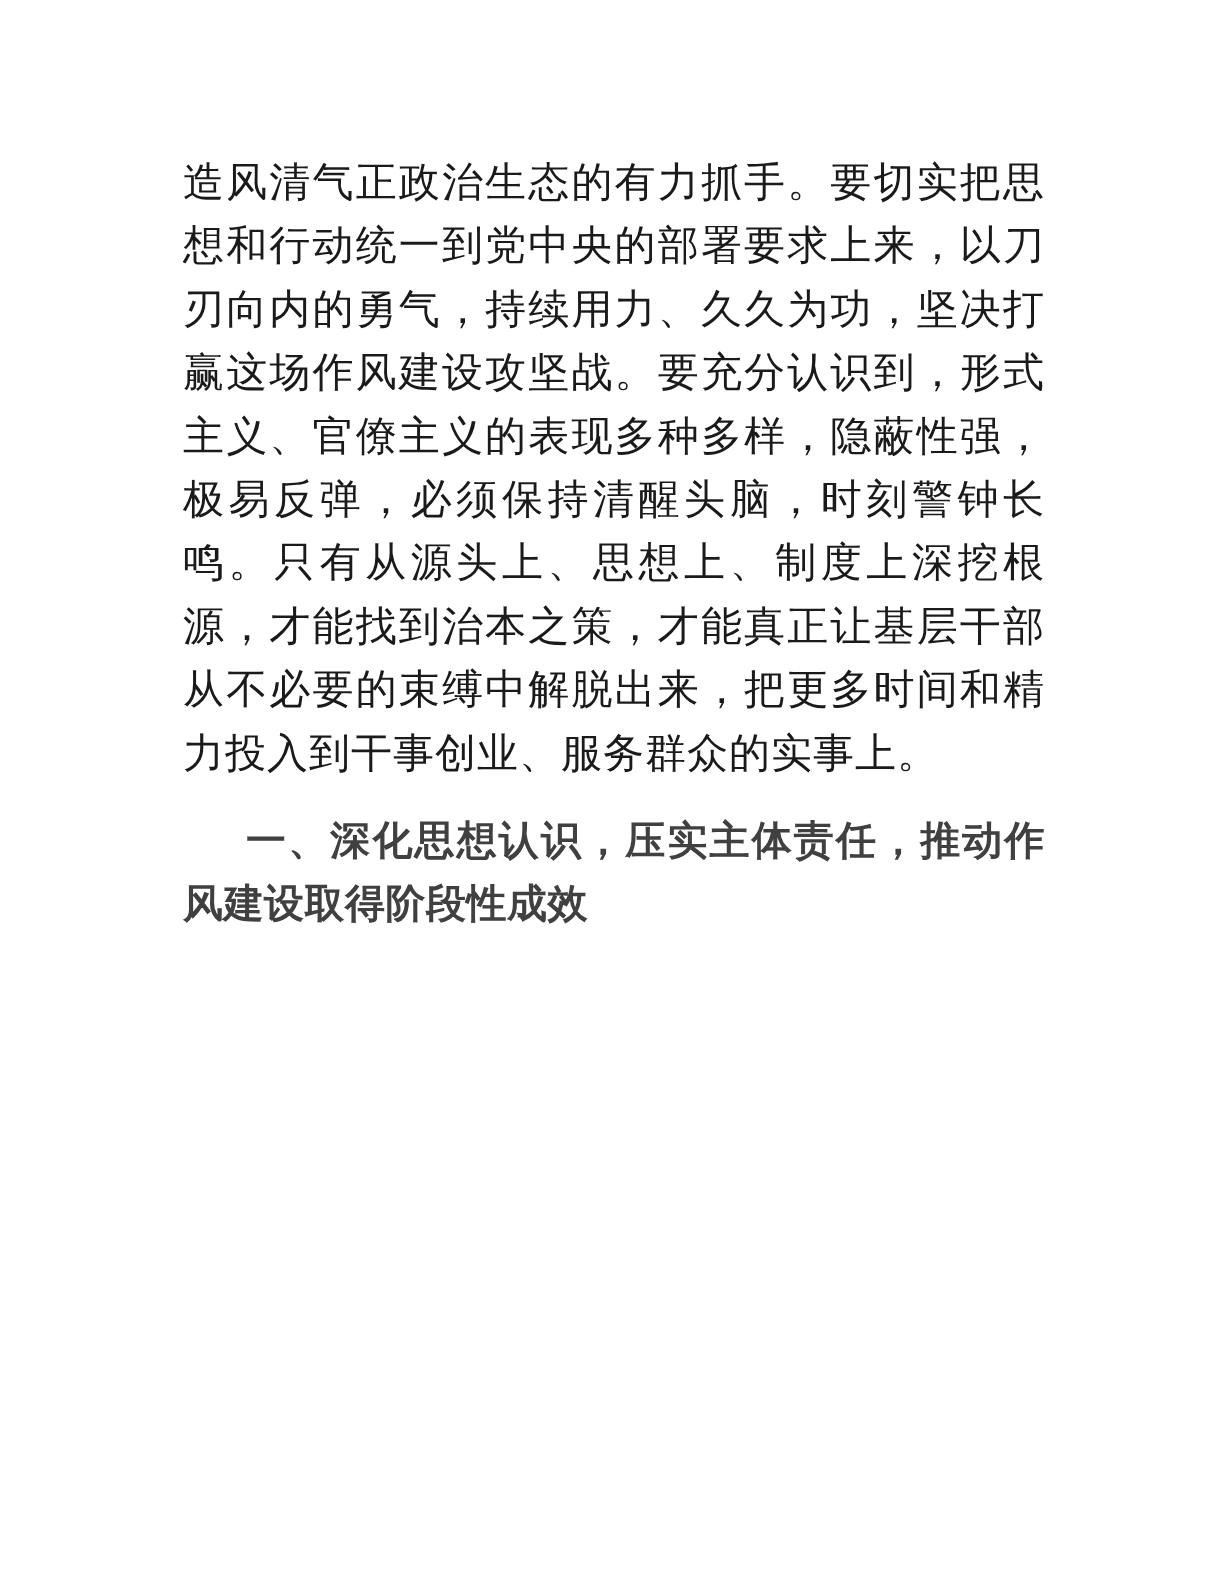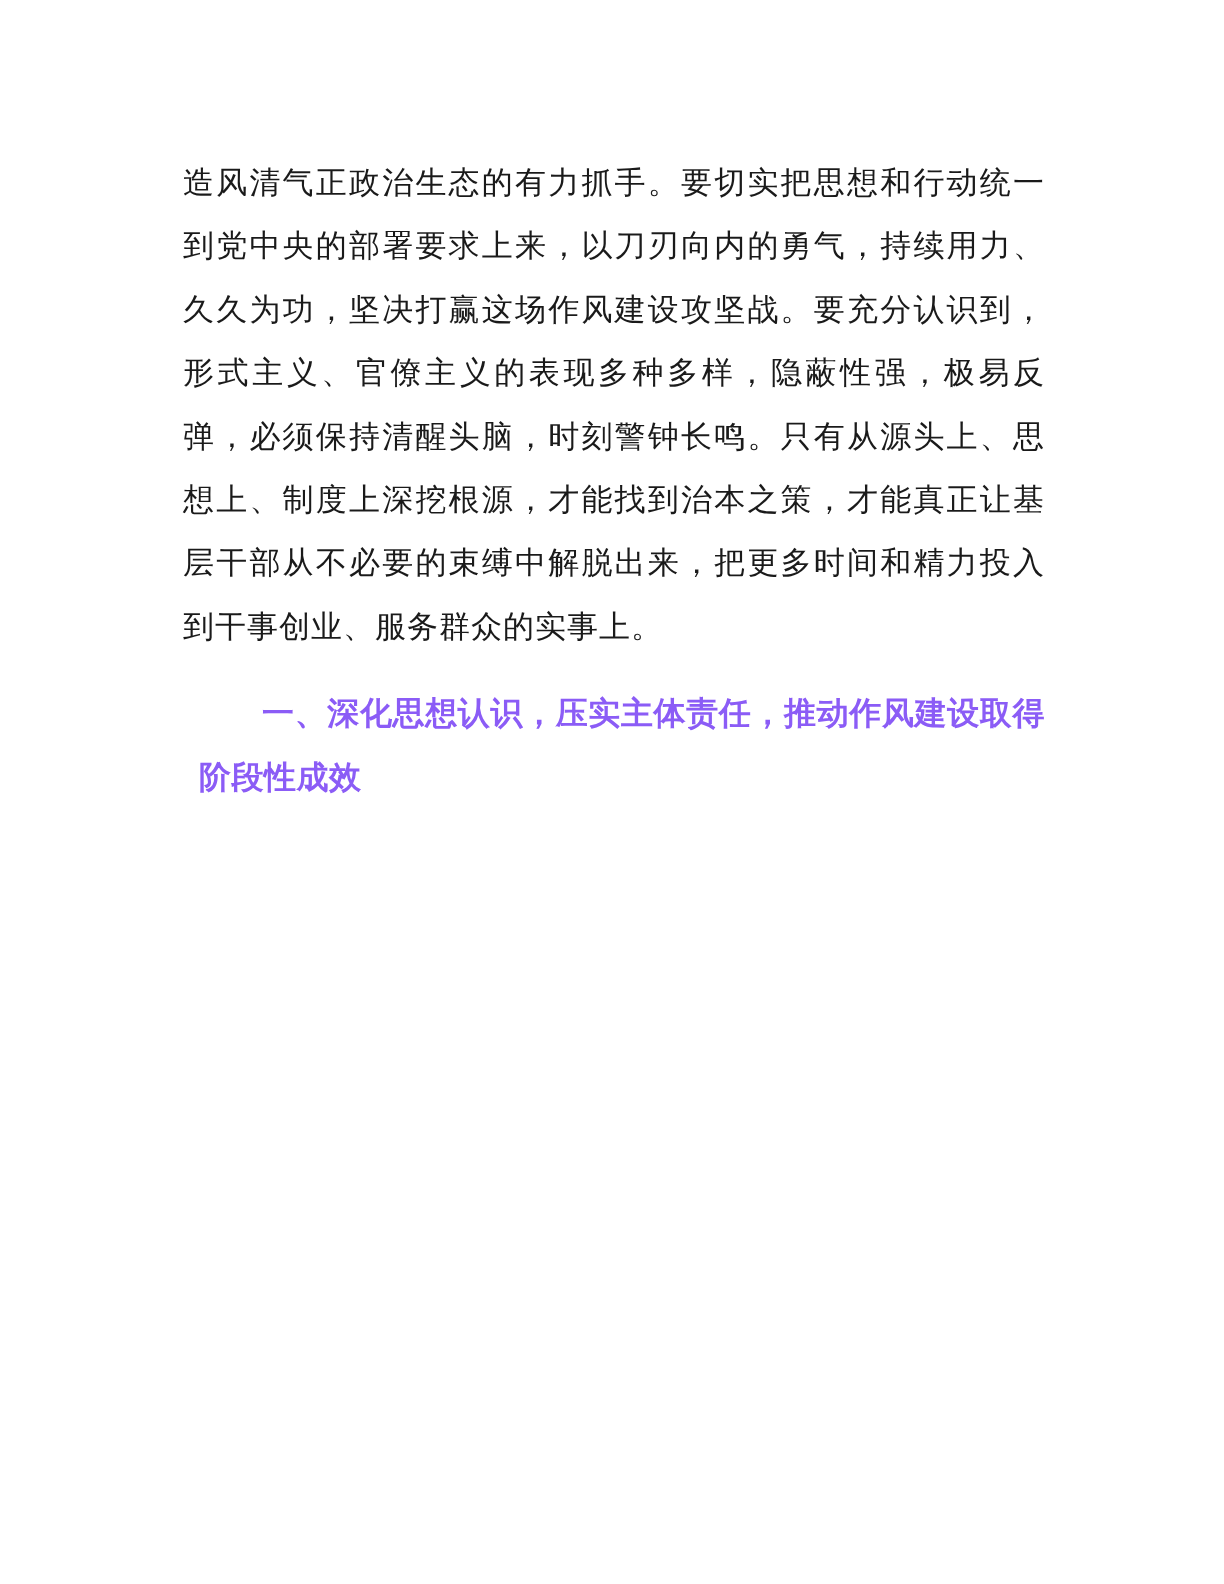--- a/index.html
+++ b/index.html
@@ -11,41 +11,41 @@
     position: relative;
     width: 1224px;
     height: 1584px;
     background: #ffffff;
     box-sizing: border-box;
     padding: 151px 179px 0 183px;
     overflow: hidden;
   }
   .body-para {
     font-family: "Liberation Serif", serif;
-    font-size: 31px;
+    font-size: 41px;
     line-height: 63.4px;
     letter-spacing: 1px;
     color: #1a1a1a;
     text-align: justify;
     margin: 0;
     font-weight: 400;
   }
   .indent-2em {
     text-indent: 63px;
   }
   .section-heading {
     font-family: "Liberation Sans", sans-serif;
-    font-size: 32px;
+    font-size: 40px;
     line-height: 63.4px;
     letter-spacing: 0.5px;
-    color: #8b5cf6;
+    color: #404040;
     font-weight: 700;
     text-align: justify;
     text-indent: 63px;
-    margin: 24px 0 28px 16px;
+    margin: 24px 0 28px 0;
   }
 </style>
 </head>
 <body>
 
 <div class="page">
   <p class="body-para">造风清气正政治生态的有力抓手。要切实把思想和行动统一到党中央的部署要求上来，以刀刃向内的勇气，持续用力、久久为功，坚决打赢这场作风建设攻坚战。要充分认识到，形式主义、官僚主义的表现多种多样，隐蔽性强，极易反弹，必须保持清醒头脑，时刻警钟长鸣。只有从源头上、思想上、制度上深挖根源，才能找到治本之策，才能真正让基层干部从不必要的束缚中解脱出来，把更多时间和精力投入到干事创业、服务群众的实事上。</p>
 
   <h2 class="section-heading">一、深化思想认识，压实主体责任，推动作风建设取得阶段性成效</h2>
 

